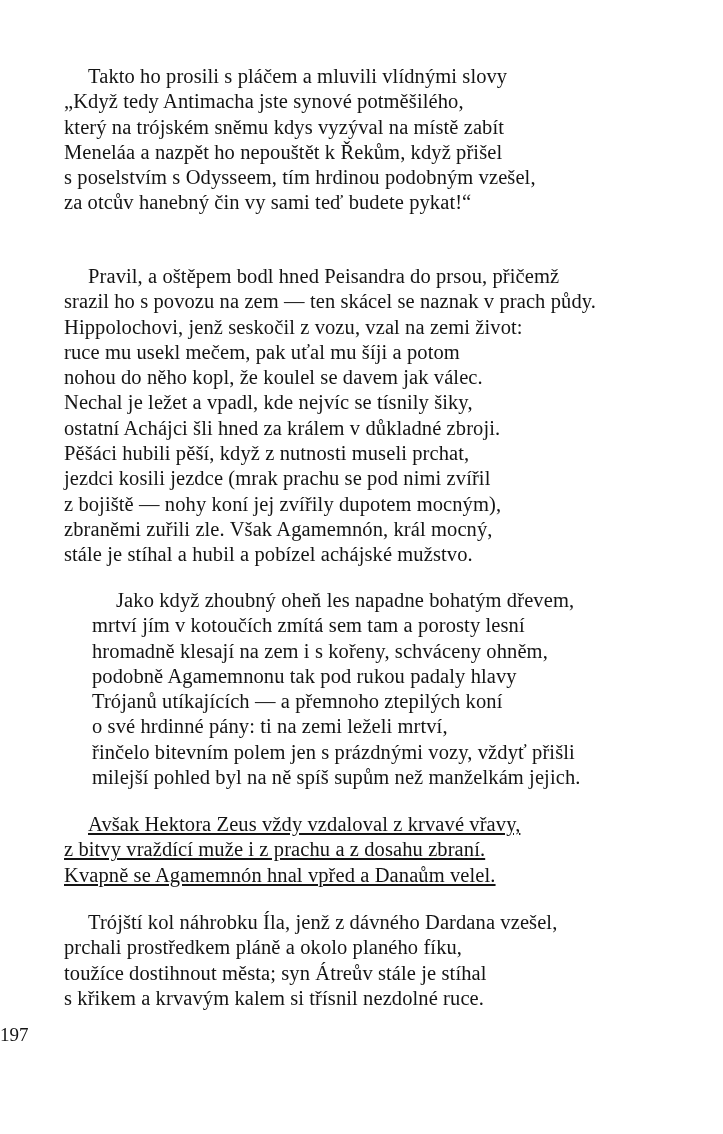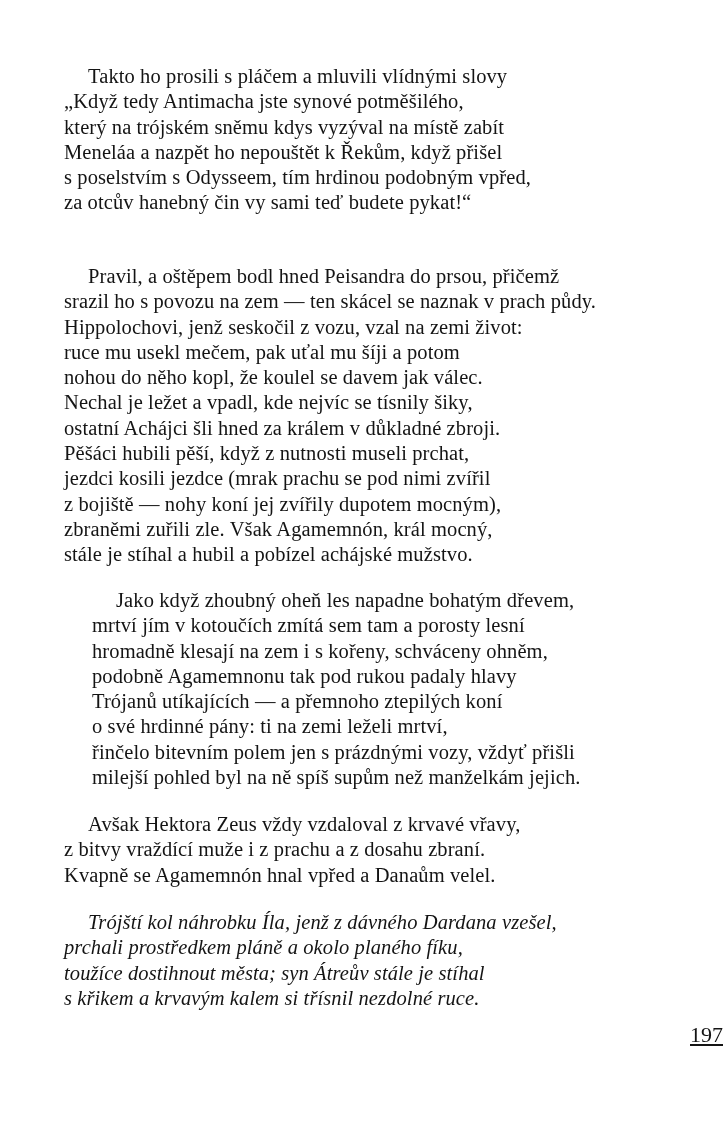--- a/index.html
+++ b/index.html
@@ -36,37 +36,36 @@
       letter-spacing: 0.1px;
     }
     .line.first {
       padding-left: 24px;
     }
     .page-number {
       position: absolute;
       left: 0;
       width: 723px;
       top: 1022px;
-      text-align: right;
-      font-size: 22px;
+      text-align: left;
+      font-size: 19px;
       line-height: 25px;
-      text-decoration: underline;
     }
   </style>
 </head>
 <body>
 
 <div class="page">
 
   <div class="stanza" style="top:64px;">
     <span class="line first">Takto ho prosili s pláčem a mluvili vlídnými slovy</span>
     <span class="line">„Když tedy Antimacha jste synové potměšilého,</span>
     <span class="line">který na trójském sněmu kdys vyzýval na místě zabít</span>
     <span class="line">Meneláa a nazpět ho nepouštět k Řekům, když přišel</span>
-    <span class="line">s poselstvím s Odysseem, tím hrdinou podobným vpřed,</span>
+    <span class="line">s poselstvím s Odysseem, tím hrdinou podobným vzešel,</span>
     <span class="line">za otcův hanebný čin vy sami teď budete pykat!“</span>
   </div>
 
   <div class="stanza" style="top:264px;">
     <span class="line first">Pravil, a oštěpem bodl hned Peisandra do prsou, přičemž</span>
     <span class="line">srazil ho s povozu na zem — ten skácel se naznak v prach půdy.</span>
     <span class="line">Hippolochovi, jenž seskočil z vozu, vzal na zemi život:</span>
     <span class="line">ruce mu usekl mečem, pak uťal mu šíji a potom</span>
     <span class="line">nohou do něho kopl, že koulel se davem jak válec.</span>
     <span class="line">Nechal je ležet a vpadl, kde nejvíc se tísnily šiky,</span>
@@ -82,27 +81,27 @@
     <span class="line first">Jako když zhoubný oheň les napadne bohatým dřevem,</span>
     <span class="line">mrtví jím v kotoučích zmítá sem tam a porosty lesní</span>
     <span class="line">hromadně klesají na zem i s kořeny, schváceny ohněm,</span>
     <span class="line">podobně Agamemnonu tak pod rukou padaly hlavy</span>
     <span class="line">Trójanů utíkajících — a přemnoho ztepilých koní</span>
     <span class="line">o své hrdinné pány: ti na zemi leželi mrtví,</span>
     <span class="line">řinčelo bitevním polem jen s prázdnými vozy, vždyť přišli</span>
     <span class="line">milejší pohled byl na ně spíš supům než manželkám jejich.</span>
   </div>
 
-  <div class="stanza" style="top:812px;">
+  <div class="stanza" style="top:812px;text-decoration:underline;">
     <span class="line first">Avšak Hektora Zeus vždy vzdaloval z krvavé vřavy,</span>
     <span class="line">z bitvy vraždící muže i z prachu a z dosahu zbraní.</span>
     <span class="line">Kvapně se Agamemnón hnal vpřed a Danaům velel.</span>
   </div>
 
-  <div class="stanza" style="top:910px;font-style:italic;">
+  <div class="stanza" style="top:910px;">
     <span class="line first">Trójští kol náhrobku Íla, jenž z dávného Dardana vzešel,</span>
     <span class="line">prchali prostředkem pláně a okolo planého fíku,</span>
     <span class="line">toužíce dostihnout města; syn Átreův stále je stíhal</span>
     <span class="line">s křikem a krvavým kalem si třísnil nezdolné ruce.</span>
   </div>
 
   <div class="page-number">197</div>
 
 </div>
 

